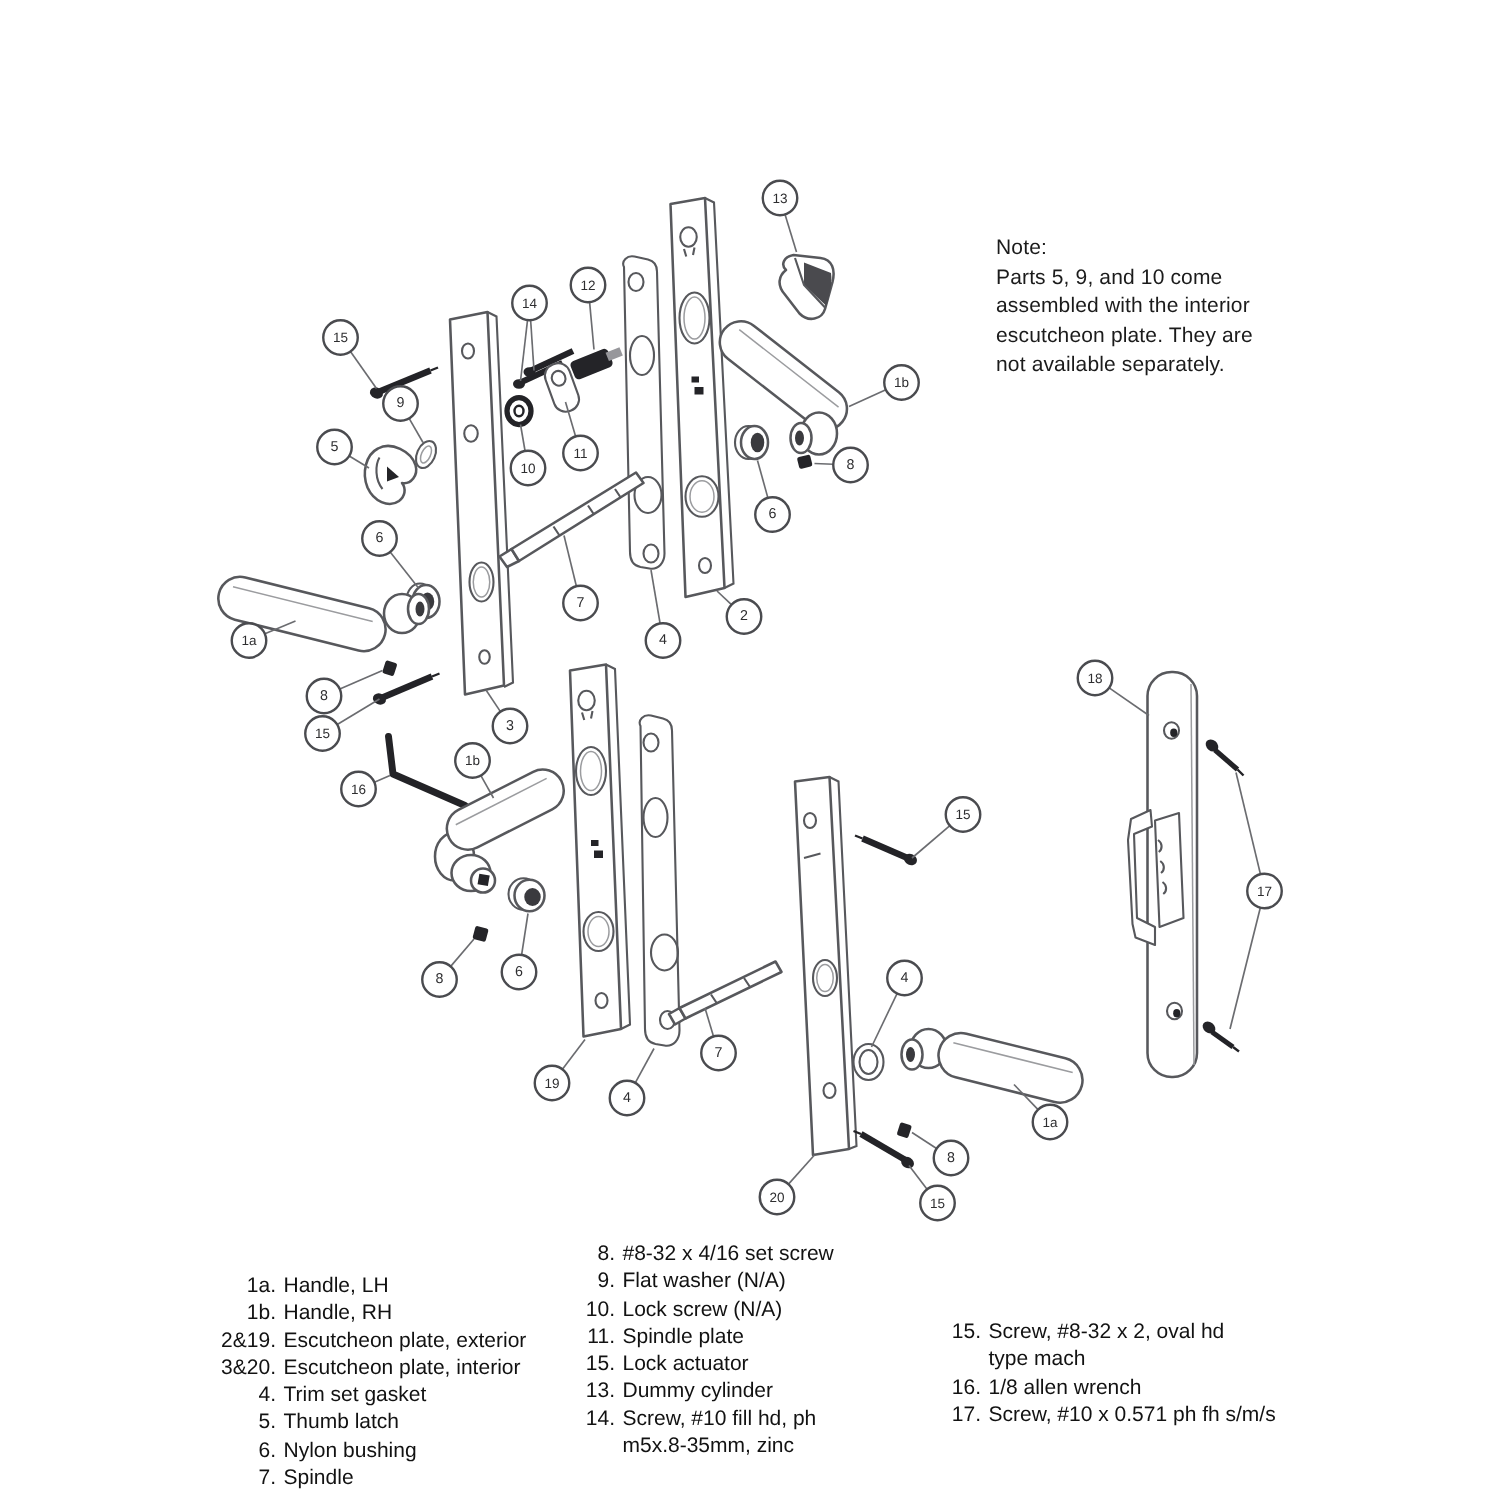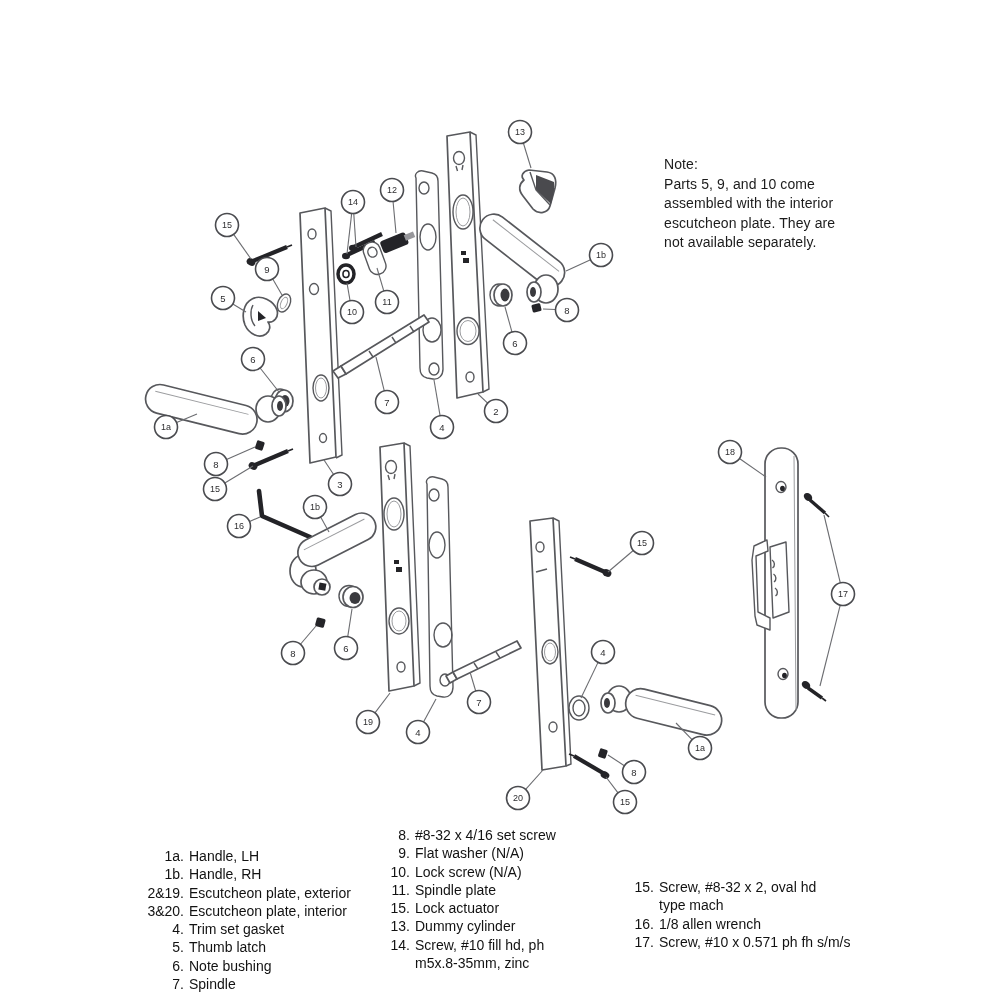--- a/index.html
+++ b/index.html
@@ -404,21 +404,21 @@
       <div class="prow">
         <span class="pnum">4.</span>
         <span class="plbl">Trim set gasket</span>
       </div>
       <div class="prow">
         <span class="pnum">5.</span>
         <span class="plbl">Thumb latch</span>
       </div>
       <div class="prow">
         <span class="pnum">6.</span>
-        <span class="plbl">Note bushing</span>
+        <span class="plbl">Nylon bushing</span>
       </div>
       <div class="prow">
         <span class="pnum">7.</span>
         <span class="plbl">Spindle</span>
       </div>
     </div>
 <div class="plist c2" id="plistCol1" style="left:383px;top:826px;">
       <div class="prow">
         <span class="pnum">8.</span>
         <span class="plbl">#8-32 x 4/16 set screw</span>

